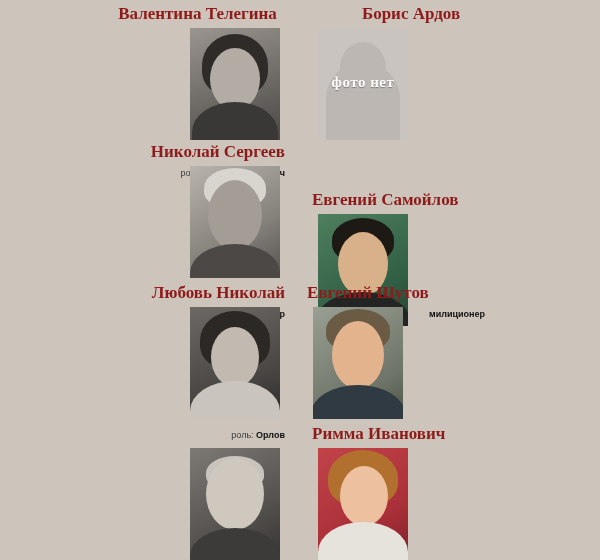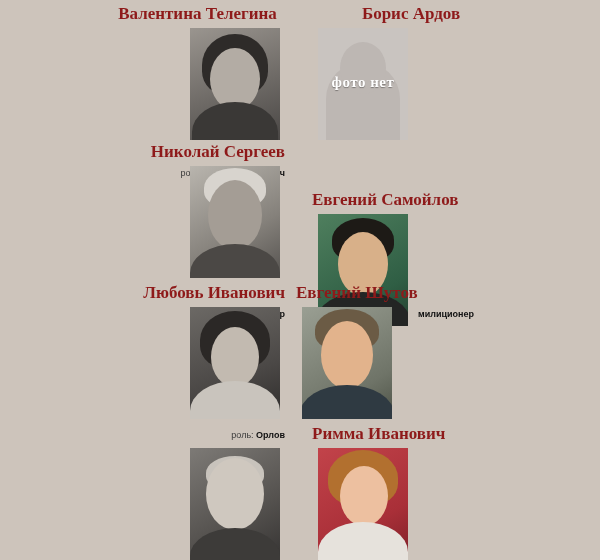--- a/index.html
+++ b/index.html
@@ -177,33 +177,33 @@
     <div class="name" style="text-align: left; padding-left: 2px; color: rgb(142, 26, 26);">Евгений Самойлов</div>
     <div class="photo sam" style="position:absolute; left:8px; top:24px; width:90px; height:112px;">
       <div class="p-bg"></div>
         <div class="p-hair"></div>
         <div class="p-face"></div>
         <div class="p-body"></div>
     </div>
   </div>
 
   <div class="cell" style="left:75px; top:283px; width:225px;">
-    <div class="name" style="text-align: right; padding-right: 15px; color: rgb(142, 26, 26);">Любовь Иванович</div>
+    <div class="name" style="text-align: right; padding-right: 15px; color: rgb(142, 26, 26);">Любовь Николай</div>
     <div class="role" style="padding-right:15px; margin-top:6px;">
       <span class="role-value">фельдшер</span>
     </div>
     <div class="photo sok" style="position:absolute; left:115px; top:24px; width:90px; height:112px;">
       <div class="p-bg"></div>
         <div class="p-hair"></div>
         <div class="p-face"></div>
         <div class="p-body"></div>
     </div>
   </div>
 
-  <div class="cell" style="left:294px; top:283px; width:195px;">
+  <div class="cell" style="left:305px; top:283px; width:195px;">
     <div class="name" style="text-align: left; padding-left: 2px; color: rgb(142, 26, 26);">Евгений Шутов</div>
     <div class="role" style="padding-right:15px; margin-top:6px;">
       <span class="role-value">милиционер</span>
     </div>
     <div class="photo shu" style="position:absolute; left:8px; top:24px; width:90px; height:112px;">
       <div class="p-bg"></div>
         <div class="p-hair"></div>
         <div class="p-face"></div>
         <div class="p-body"></div>
     </div>

